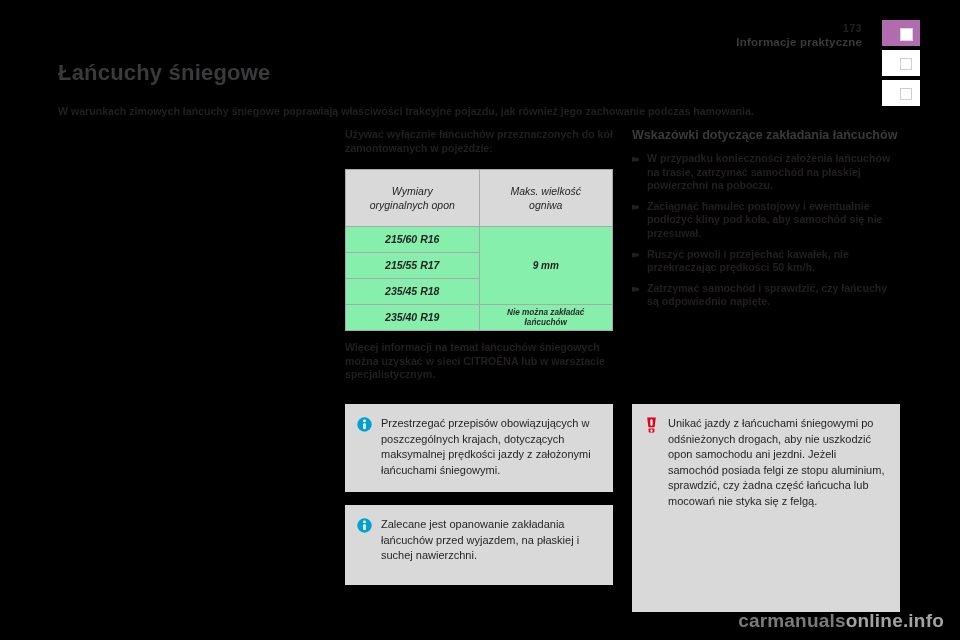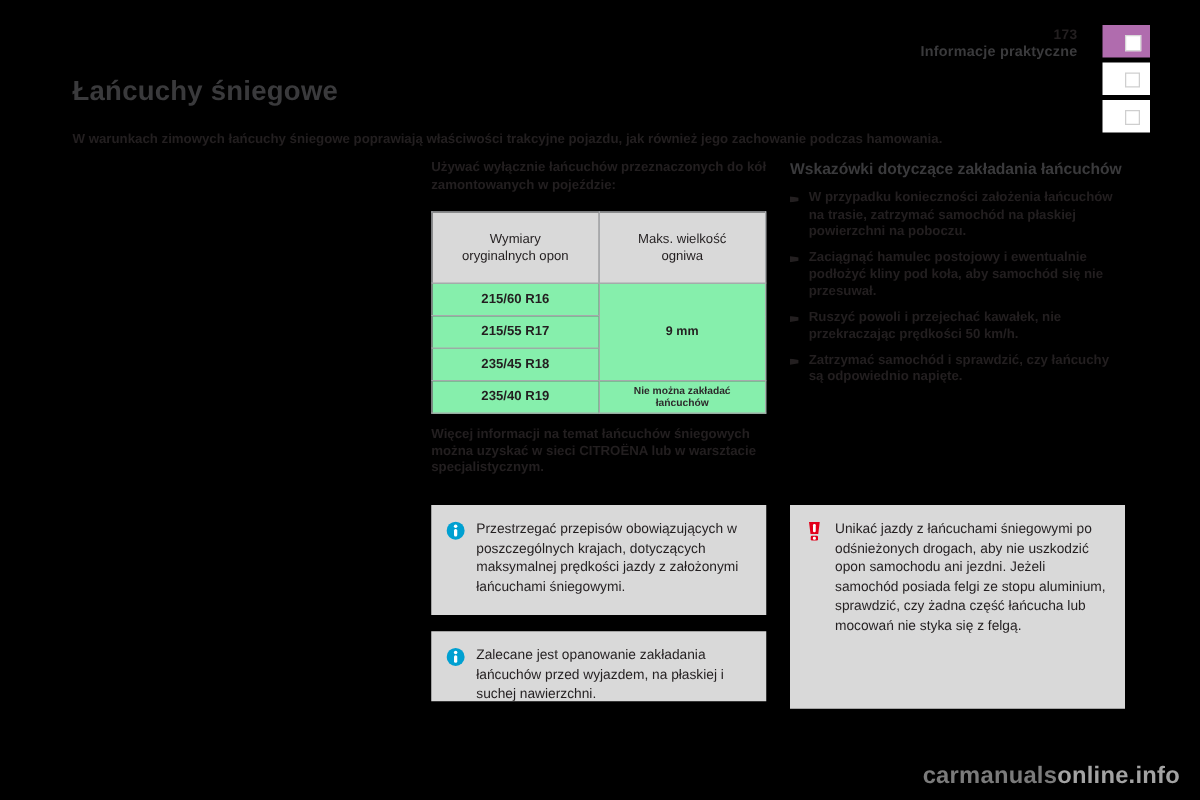--- a/index.html
+++ b/index.html
@@ -133,20 +133,21 @@
   .ico svg { display: block; }
 
   .box-left-info { height: 108px; }
 
   
   .tbl {
     margin-top: 0;
     border-collapse: collapse;
     width: 268px;
     table-layout: fixed;
+    font-style: italic;
   }
   .tbl td, .tbl th {
     border: 1px solid #a7a9ac;
     text-align: center;
     vertical-align: middle;
     padding: 4px 2px;
   }
   .tbl thead th {
     background: #d9d9d9;
     font-size: 10.5px;
@@ -213,22 +214,22 @@
   .bullets .marker::before {
     content: "";
     position: absolute;
     left: 0; top: 5px;
     width: 7px; height: 5px;
     background: #231f20;
     clip-path: polygon(0 0, 100% 25%, 100% 75%, 0 100%);
   }
 
   .box-mid-1 { position: absolute; left: 345px; top: 404px; height: 88px; }
-  .box-mid-2 { position: absolute; left: 345px; top: 505px; height: 56px; }
-  .box-right-warn { position: absolute; left: 632px; top: 404px; height: 163px; }
+  .box-mid-2 { position: absolute; left: 345px; top: 505px; height: 80px; }
+  .box-right-warn { position: absolute; left: 632px; top: 404px; height: 208px; }
 
   
   .watermark {
     position: absolute;
     right: 16px;
     bottom: 8px;
     font-size: 19px;
     font-weight: bold;
     color: #7b7b7b;
     letter-spacing: .2px;

